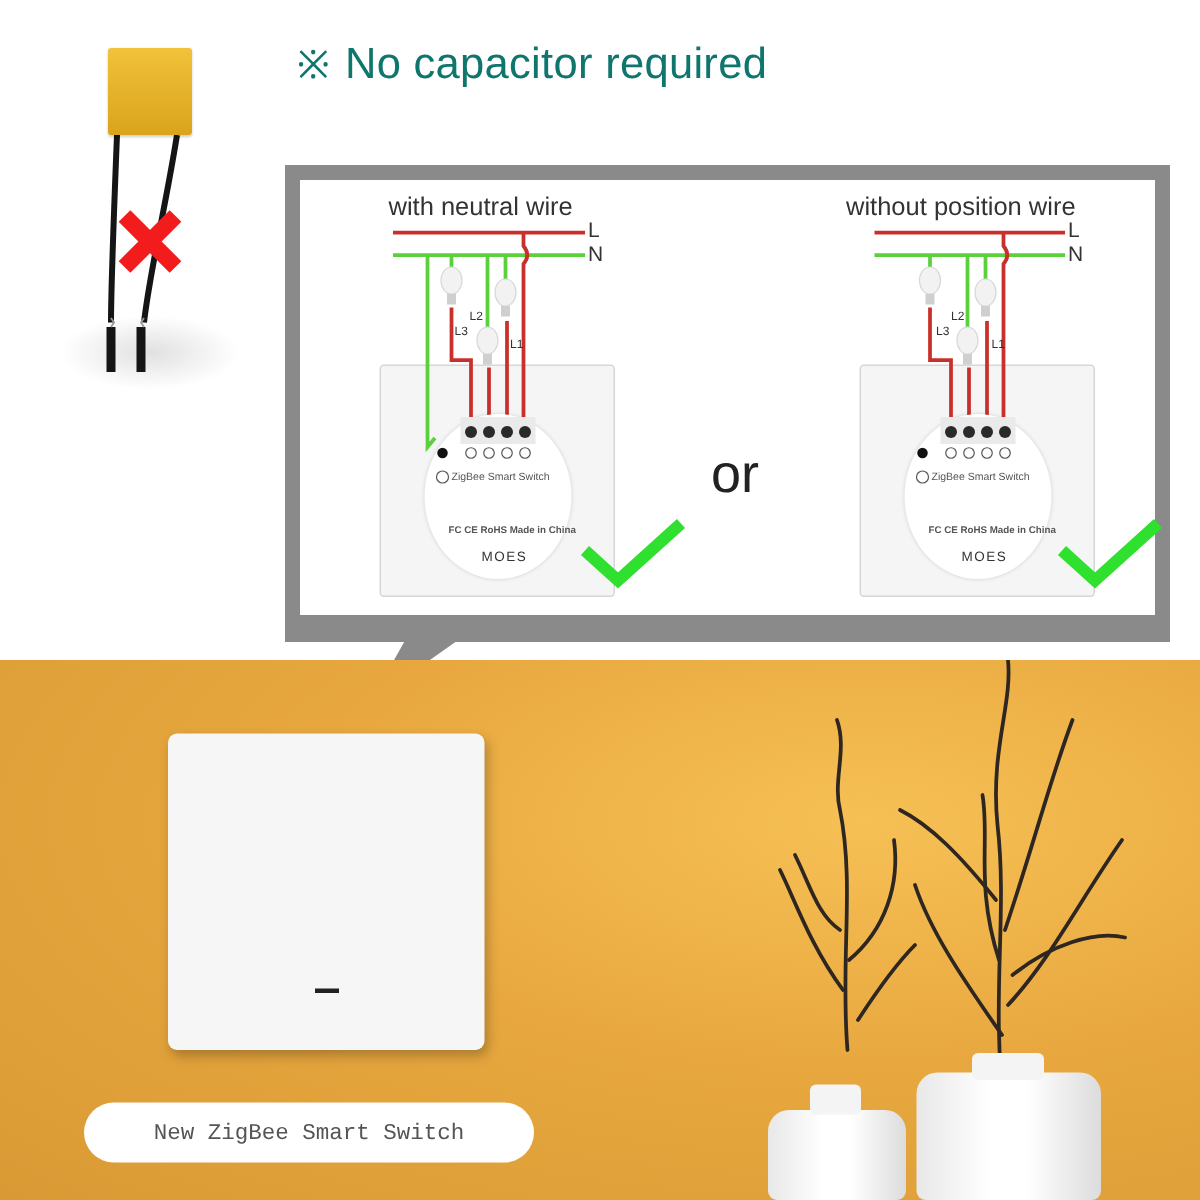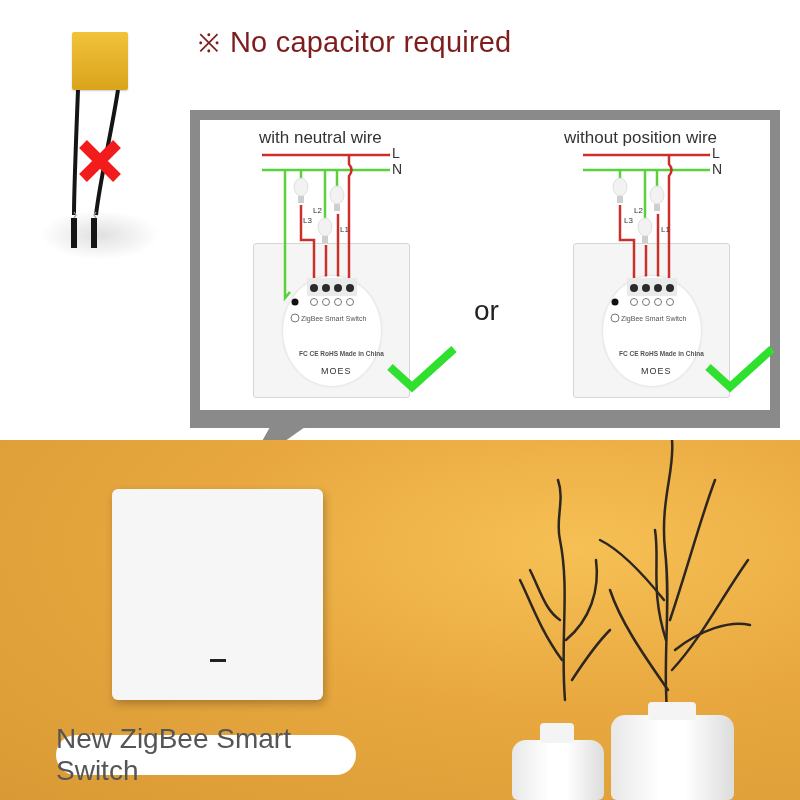--- a/index.html
+++ b/index.html
@@ -2,52 +2,52 @@
 <html><head>
 <meta charset="utf-8">
 <style>
   * { box-sizing: border-box; margin: 0; padding: 0; }
   body { width: 800px; height: 800px; overflow: hidden; background: #ffffff; font-family: "Liberation Sans", sans-serif; }
   .page { position: relative; width: 800px; height: 800px; }
 
   
   .top { position: absolute; left: 0; top: 0; width: 800px; height: 440px; background: #ffffff; }
 
-  .headline { position: absolute; left: 198px; font-size: 29px; color: #7f1d1d; letter-spacing: 0.2px; white-space: nowrap; font-family: "Liberation Sans", sans-serif; }
+  .headline { position: absolute; left: 198px; font-size: 29px; color: #0f766e; letter-spacing: 0.2px; white-space: nowrap; font-family: "Liberation Sans", sans-serif; }
   .headline .mark { font-size: 26px; margin-right: 10px; }
   .h1 { top: 24px; }
   .h2 { top: 60px; }
 
   
   .cap-body { position: absolute; left: 72px; top: 32px; width: 56px; height: 58px; background: linear-gradient(180deg,#f1c23a,#d9a41c); border-radius: 2px; box-shadow: 0 1px 2px rgba(0,0,0,0.2); }
   .cap-shadow { position: absolute; left: 40px; top: 210px; width: 120px; height: 50px; border-radius: 50%; background: radial-gradient(ellipse at center, rgba(0,0,0,0.12), rgba(0,0,0,0) 70%); }
   .red-x { position: absolute; left: 77px; top: 138px; width: 46px; height: 46px; }
 
   .note { position: absolute; left: 13px; top: 279px; width: 180px; color: #e8302e; font-size: 14.5px; line-height: 20.4px; }
 
   
   .frame { position: absolute; left: 190px; top: 110px; width: 590px; height: 318px; background: #8a8a8a; }
   .frame-inner { position: absolute; left: 10px; top: 10px; width: 570px; height: 290px; background: #ffffff; }
   .tail { position: absolute; left: 0; top: 0; width: 800px; height: 480px; pointer-events: none; }
 
   .diag-title { position: absolute; font-size: 17px; color: #333; white-space: nowrap; }
-  .or-text { position: absolute; left: 474px; top: 295px; font-size: 28px; color: #222; }
+  .or-text { position: absolute; left: 474px; top: 295px; font-size: 36px; color: #222; }
 
   .plate { position: absolute; width: 130px; height: 150px; background: #f5f5f5; border: 1px solid #d6d6d6; border-radius: 3px; }
   .module { position: absolute; width: 98px; height: 110px; border-radius: 50%; background: #ffffff; box-shadow: 0 0 3px rgba(0,0,0,0.15); }
   .module-txt { position: absolute; font-size: 5.5px; color: #555; white-space: nowrap; }
   .moes { font-size: 9px; letter-spacing: 1px; color: #333; }
   .check { position: absolute; }
 
   
   .bottom { position: absolute; left: 0; top: 440px; width: 800px; height: 360px;
     background: radial-gradient(ellipse at 72% 30%, #f6c055 0%, #e8a83f 45%, #d99a35 100%); }
   .switch { position: absolute; left: 112px; top: 489px; width: 211px; height: 211px; background: #f6f6f6; border-radius: 6px; box-shadow: 2px 4px 8px rgba(0,0,0,0.25); }
   .switch-led { position: absolute; left: 98px; top: 170px; width: 16px; height: 3px; background: #222; }
-  .label-pill { position: absolute; left: 56px; top: 735px; width: 300px; height: 40px; background: #ffffff; border-radius: 20px; display: flex; align-items: center; justify-content: center; font-size: 28px; color: #555; }
+  .label-pill { position: absolute; left: 56px; top: 735px; width: 300px; height: 40px; background: #ffffff; border-radius: 20px; display: flex; align-items: center; justify-content: center; font-size: 15px; color: #555; font-family: Liberation Mono, monospace; }
 
   .vase { position: absolute; background: linear-gradient(90deg,#e8e8e8,#ffffff 40%,#ffffff 60%,#dcdcdc); border-radius: 14px 14px 6px 6px; }
   .vase-neck { position: absolute; background: #f4f4f4; border-radius: 4px; }
 </style>
 </head>
 <body>
 
 <div class="page">
 
   <div class="top">

